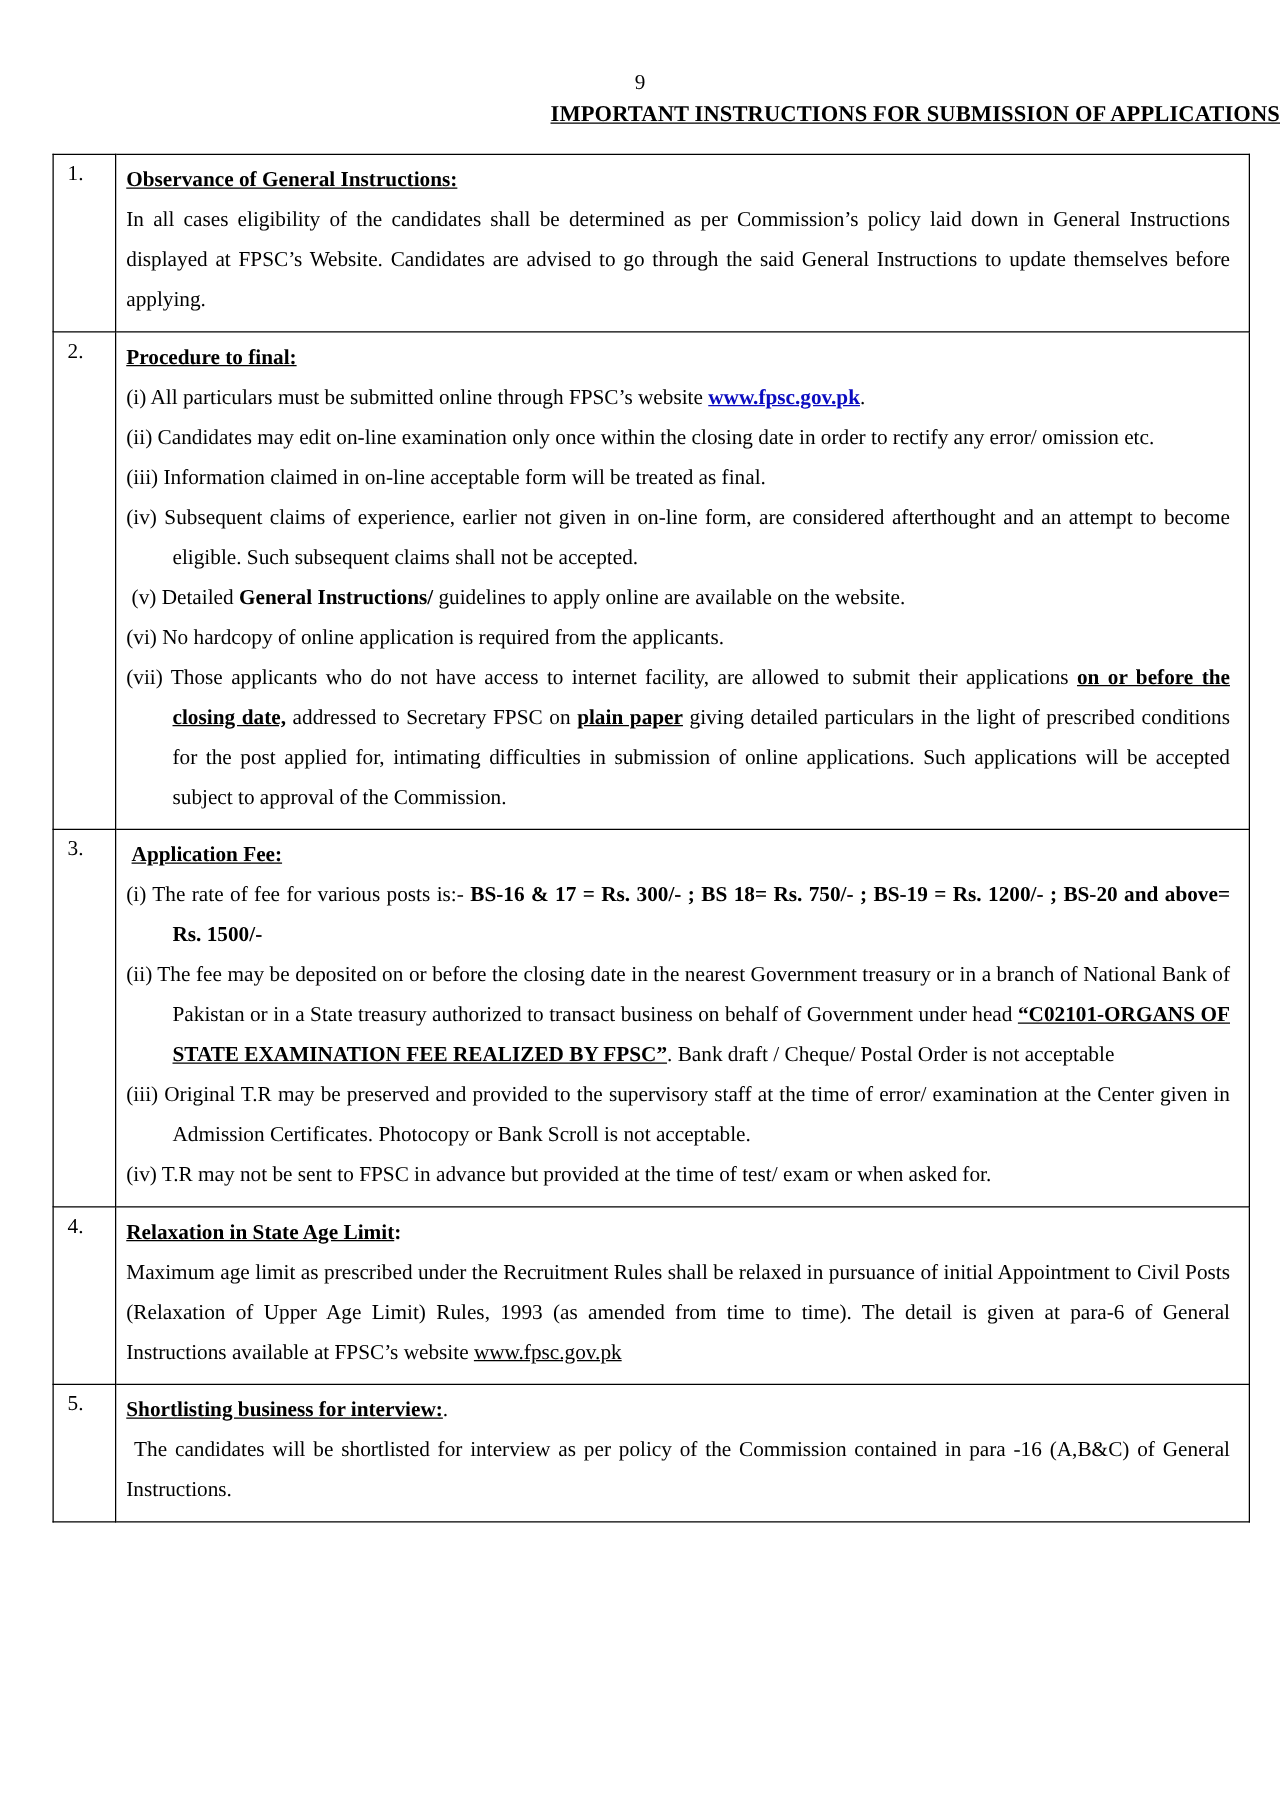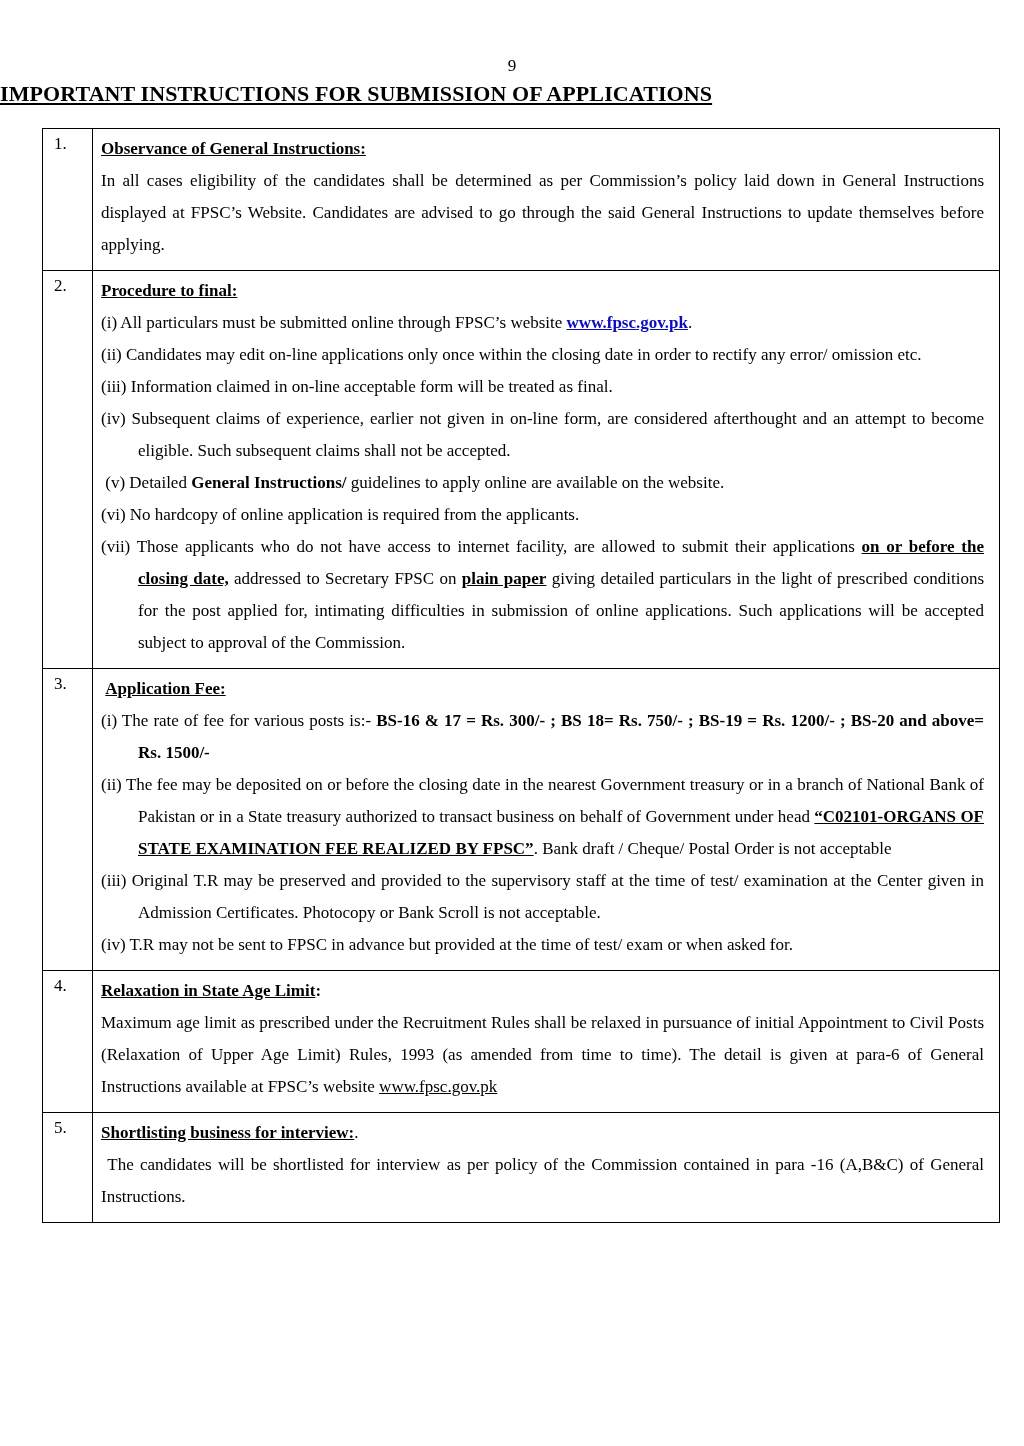--- a/index.html
+++ b/index.html
@@ -11,22 +11,22 @@
     color: #000000;
     font-family: "Liberation Serif", "DejaVu Serif", serif;
     overflow: hidden;
   }
   .page-number {
     text-align: center;
     font-size: 17px;
     padding-top: 56px;
   }
   .page-title {
-    text-align: left;
-    font-size: 22px;
+    text-align: right;
+    font-size: 18px;
     font-weight: bold;
     text-decoration: underline;
     margin-top: 5px;
     letter-spacing: 0.1px;
   }
   .instructions-table {
     border-collapse: collapse;
     margin: 21px 0 0 42px;
     width: 958px;
     table-layout: fixed;
@@ -69,35 +69,35 @@
           <td class="content-cell">
             <div class="heading"><span class="b u">Observance of General Instructions:</span></div>
             <div class="para"><span>In all cases eligibility of the candidates shall be determined as per Commission’s policy laid down in General Instructions displayed at FPSC’s Website. Candidates are advised to go through the said General Instructions to update themselves before applying.</span></div>
           </td>
         </tr>
         <tr>
           <td class="num-cell">2.</td>
           <td class="content-cell">
             <div class="heading"><span class="b u">Procedure to final:</span></div>
             <div class="item"><span>(i) All particulars must be submitted online through FPSC’s website </span><a class="link blue b u">www.fpsc.gov.pk</a><span>.</span></div>
-            <div class="item"><span>(ii) Candidates may edit on-line applications only once within the closing date in order to rectify any error/ omission etc.</span></div>
+            <div class="item"><span>(ii) Candidates may edit on-line examination only once within the closing date in order to rectify any error/ omission etc.</span></div>
             <div class="item"><span>(iii) Information claimed in on-line acceptable form will be treated as final.</span></div>
             <div class="item"><span>(iv) Subsequent claims of experience, earlier not given in on-line form, are considered afterthought and an attempt to become eligible. Such subsequent claims shall not be accepted.</span></div>
             <div class="item"><span>&nbsp;(v) Detailed </span><span class="b">General Instructions/</span><span> guidelines to apply online are available on the website.</span></div>
             <div class="item"><span>(vi) No hardcopy of online application is required from the applicants.</span></div>
             <div class="item"><span>(vii) Those applicants who do not have access to internet facility, are allowed to submit their applications </span><span class="b u">on or before the closing date,</span><span> addressed to Secretary FPSC on </span><span class="b u">plain paper</span><span> giving detailed particulars in the light of prescribed conditions for the post applied for, intimating difficulties in submission  of online applications. Such applications will be accepted subject to approval of the Commission.</span></div>
           </td>
         </tr>
         <tr>
           <td class="num-cell">3.</td>
           <td class="content-cell">
             <div class="heading"><span>&nbsp;</span><span class="b u">Application Fee:</span></div>
             <div class="item"><span>(i) The rate of fee for various posts is:- </span><span class="b">BS-16 &amp; 17 = Rs. 300/- ; BS 18= Rs. 750/- ; BS-19 = Rs. 1200/- ; BS-20 and above= Rs. 1500/-</span></div>
             <div class="item"><span>(ii) The fee may be deposited on or before the closing date in the nearest Government treasury or in a branch of National Bank of Pakistan or in a State treasury authorized to transact business on behalf of Government under head </span><span class="b u">“C02101-ORGANS OF STATE EXAMINATION FEE REALIZED BY FPSC”</span><span>. Bank draft / Cheque/ Postal Order is not acceptable</span></div>
-            <div class="item"><span>(iii) Original T.R may be preserved and provided to the supervisory staff at the time of test/ examination at the Center given in Admission Certificates. Photocopy or Bank Scroll is not acceptable.</span></div>
+            <div class="item"><span>(iii) Original T.R may be preserved and provided to the supervisory staff at the time of error/ examination at the Center given in Admission Certificates. Photocopy or Bank Scroll is not acceptable.</span></div>
             <div class="item"><span>(iv) T.R may not be sent to FPSC in advance but provided at the time of test/ exam or when asked for.</span></div>
           </td>
         </tr>
         <tr>
           <td class="num-cell">4.</td>
           <td class="content-cell">
             <div class="heading"><span class="b u">Relaxation in State Age Limit</span><span class="b">:</span></div>
             <div class="para"><span>Maximum age limit as prescribed under the Recruitment Rules shall be relaxed in pursuance of initial Appointment to Civil Posts (Relaxation of Upper Age Limit) Rules, 1993 (as amended from time to time). The detail is given at para-6 of General Instructions available at FPSC’s website </span><a class="link u">www.fpsc.gov.pk</a></div>
           </td>
         </tr>

